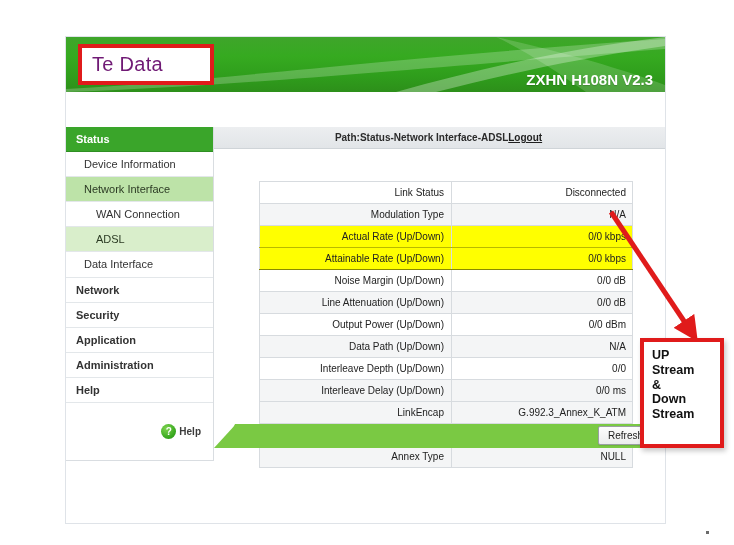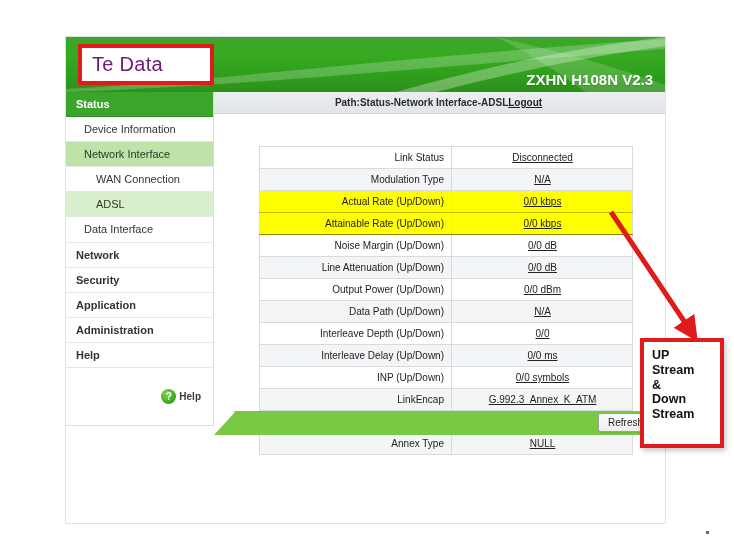--- a/index.html
+++ b/index.html
@@ -68,20 +68,21 @@
     font-weight: bold;
     color: #ffffff;
     text-shadow: 0 1px 1px rgba(0,0,0,0.18);
     margin-left: 32px;
   }
 
   
   .body-row {
     display: flex;
     align-items: flex-start;
+    margin-top: 35px;
   }
 
   
   .sidebar {
     width: 148px;
     flex: 0 0 148px;
     background: #ffffff;
     border-right: 1px solid #d9dde1;
     box-sizing: border-box;
   }
@@ -172,23 +173,22 @@
     box-sizing: border-box;
     white-space: nowrap;
     overflow: hidden;
   }
   .info-table td.k {
     width: 192px;
     text-align: right;
     padding-right: 7px;
   }
   .info-table td.v {
-    text-align: center;
+    text-align: right;
     padding-left: 7px;
-    text-decoration: underline;
   }
   .info-table tr.odd td  { background: #ffffff; }
   .info-table tr.even td { background: #f4f5f6; }
   .info-table tr.hl td {
     background: #ffff00;
     border-top: 1px solid #b9b900;
     border-bottom: 1px solid #b9b900;
   }
   .info-table tr.hl-first td { border-top: 1px solid #8a8a00; }
   .info-table tr.hl-last  td { border-bottom: 1px solid #8a8a00; }
@@ -354,24 +354,20 @@
                   <td class="v">N/A</td>
                 </tr>
                 <tr class="odd">
                   <td class="k">Interleave Depth (Up/Down)</td>
                   <td class="v">0/0</td>
                 </tr>
                 <tr class="even">
                   <td class="k">Interleave Delay (Up/Down)</td>
                   <td class="v">0/0 ms</td>
                 </tr>
-                <tr class="odd">
-                  <td class="k">INP (Up/Down)</td>
-                  <td class="v">0/0 symbols</td>
-                </tr>
                 <tr class="even">
                   <td class="k">LinkEncap</td>
                   <td class="v">G.992.3_Annex_K_ATM</td>
                 </tr>
                 <tr class="odd">
                   <td class="k">CRC Errors (Up/Down)</td>
                   <td class="v">0/0</td>
                 </tr>
                 <tr class="even">
                   <td class="k">Annex Type</td>

